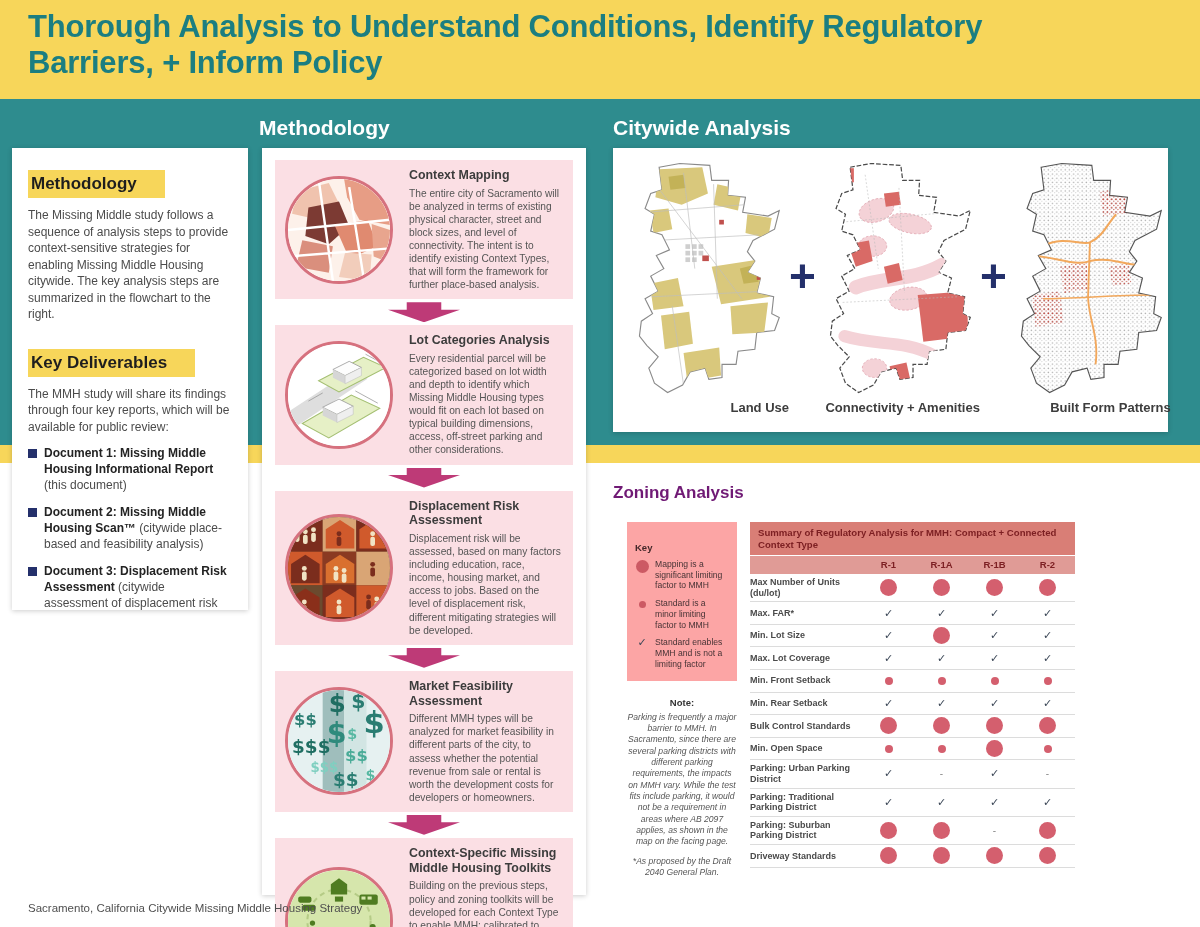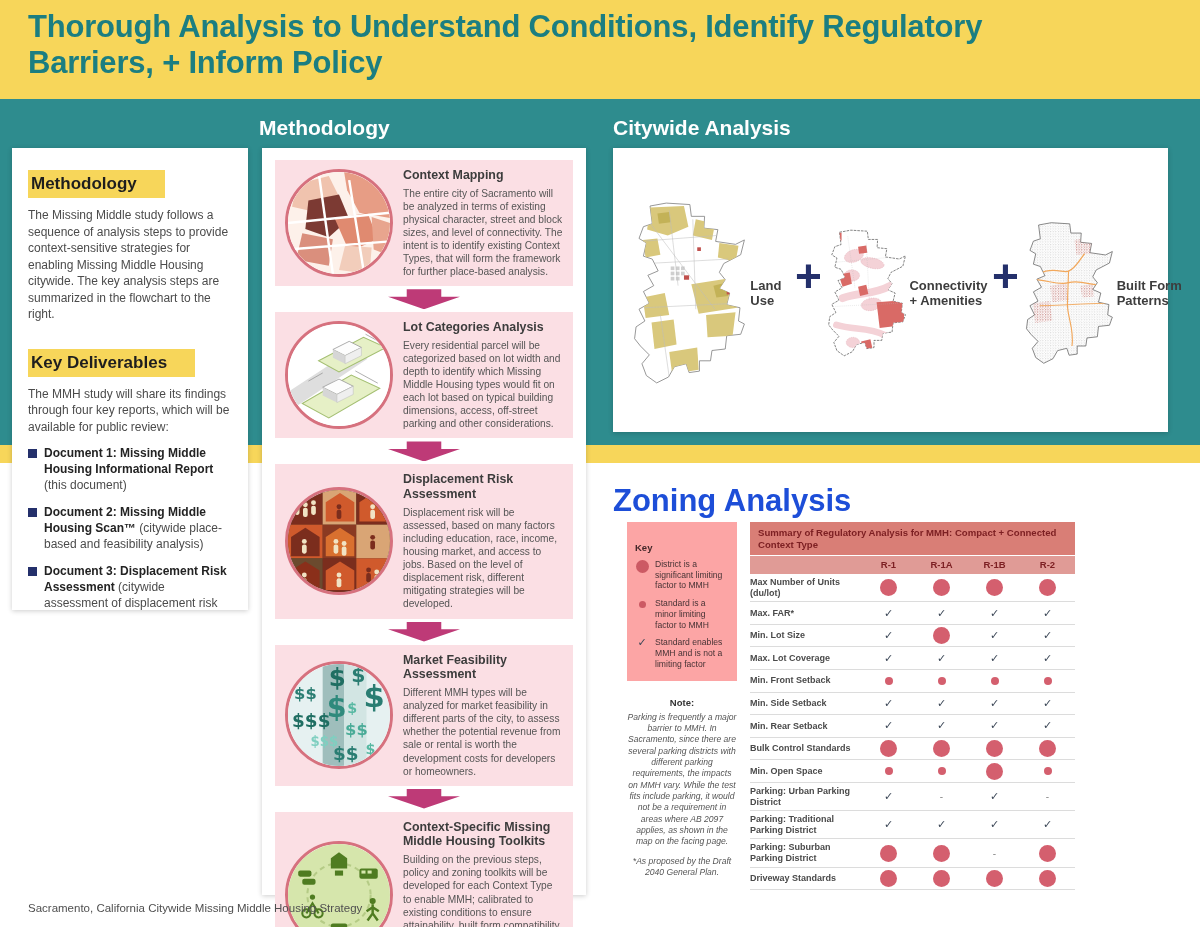--- a/index.html
+++ b/index.html
@@ -25,38 +25,38 @@
   .hl { background:#F7D65A; display:inline-block; padding:4px 28px 4px 3px; font-size:17px; font-weight:bold; color:#1e1e1e; }
   .side-p { font-size:12px; color:#4b4b4b; line-height:1.38; }
   .side-gap { height:26px; }
   .deliverable { display:flex; gap:7px; margin-top:11px; }
   .bullet { width:9px; height:9px; background:#24306B; margin-top:3px; flex:none; }
   .dtext { font-size:12px; line-height:1.33; color:#4b4b4b; }
   .dtext b { color:#232323; }
 
   
   .flowchart { left:262px; top:148px; width:324px; height:747px; padding:12px 13px; display:flex; flex-direction:column; justify-content:space-between; }
-  .step { background:#FBDFE4; display:flex; align-items:center; gap:10px; padding:8px 10px; flex:none; }
+  .step { background:#FBDFE4; display:flex; align-items:center; gap:16px; padding:8px 10px; flex:none; }
   .step-circle { width:108px; height:108px; border-radius:50%; border:3px solid #D6717E; background:#fff; overflow:hidden; flex:none; }
   .step-circle svg { display:block; width:102px; height:102px; }
   .step-text { flex:1; }
   .step-title { font-size:12.4px; font-weight:bold; color:#3c3c3c; margin-bottom:4px; line-height:1.2; }
   .step-body { font-size:10.2px; color:#555; line-height:1.28; }
   .flow-arrow { width:72px; height:20px; background:#BE3A77; align-self:center; margin:3px 0; flex:none;
     clip-path:polygon(26% 0, 74% 0, 74% 38%, 100% 38%, 50% 100%, 0 38%, 26% 38%); }
 
   
   .maps-panel { left:613px; top:148px; width:555px; height:284px; padding:8px 12px 2px; display:flex; justify-content:space-between; }
-  .map-fig { width:170px; display:flex; flex-direction:row; align-items:center; }
+  .map-fig { width:170px; display:flex; flex-direction:column; align-items:flex-end; }
   .map-fig svg { width:164px; height:244px; }
   .map-caption { font-size:13px; font-weight:bold; color:#3d3d3d; }
   .plus { align-self:center; font-size:46px; font-weight:bold; color:#24306B; margin-top:-34px; }
 
   
-  .zoning-header { position:absolute; left:613px; top:483px; font-size:31px; font-weight:bold; color:#1d4ed8; }
+  .zoning-header { position:absolute; left:613px; top:483px; font-size:17px; font-weight:bold; color:#701a75; }
   .zoning-body { position:absolute; left:627px; top:522px; width:548px; display:flex; gap:13px; }
   .zoning-left { width:110px; flex:none; }
   .key-panel { background:#fca5a5; padding:20px 8px 4px; }
   .key-title { font-size:9.5px; font-weight:bold; color:#44282a; margin-bottom:6px; }
   .key-item { display:flex; gap:6px; margin-bottom:7px; font-size:8.6px; color:#473335; line-height:1.25; }
   .key-sym { width:14px; flex:none; display:flex; justify-content:center; }
   .key-circle-large { width:13px; height:13px; border-radius:50%; background:#CC5A64; margin-top:1px; }
   .key-circle-small { width:7px; height:7px; border-radius:50%; background:#CC5A64; margin-top:3px; }
   .key-check { color:#3A4656; font-weight:bold; font-size:11px; line-height:1; }
   .note { margin-top:11px;text-align:center; }
@@ -378,21 +378,21 @@
   <h2 class="zoning-header">Zoning Analysis</h2>
 
   <div class="zoning-body">
     <div class="zoning-left">
       <div class="key-panel">
         <div class="key-title">Key</div>
         <div class="key-item">
           <span class="key-sym">
               <span class="key-circle-large"></span>
             </span>
-          <span>District is a significant limiting factor to MMH</span>
+          <span>Mapping is a significant limiting factor to MMH</span>
         </div>
         <div class="key-item">
           <span class="key-sym">
               <span class="key-circle-small"></span>
             </span>
           <span>Standard is a minor limiting factor to MMH</span>
         </div>
         <div class="key-item">
           <span class="key-sym key-check">✓</span>
           <span>Standard enables MMH and is not a limiting factor</span>
@@ -444,27 +444,20 @@
             <div class="tcell" data-symbol="check"></div>
           </div>
           <div class="trow">
             <div class="tlabel">Min. Front Setback</div>
             <div class="tcell" data-symbol="small"></div>
             <div class="tcell" data-symbol="small"></div>
             <div class="tcell" data-symbol="small"></div>
             <div class="tcell" data-symbol="small"></div>
           </div>
           <div class="trow">
-            <div class="tlabel">Min. Side Setback</div>
-            <div class="tcell" data-symbol="check"></div>
-            <div class="tcell" data-symbol="check"></div>
-            <div class="tcell" data-symbol="check"></div>
-            <div class="tcell" data-symbol="check"></div>
-          </div>
-          <div class="trow">
             <div class="tlabel">Min. Rear Setback</div>
             <div class="tcell" data-symbol="check"></div>
             <div class="tcell" data-symbol="check"></div>
             <div class="tcell" data-symbol="check"></div>
             <div class="tcell" data-symbol="check"></div>
           </div>
           <div class="trow">
             <div class="tlabel">Bulk Control Standards</div>
             <div class="tcell" data-symbol="large"></div>
             <div class="tcell" data-symbol="large"></div>

